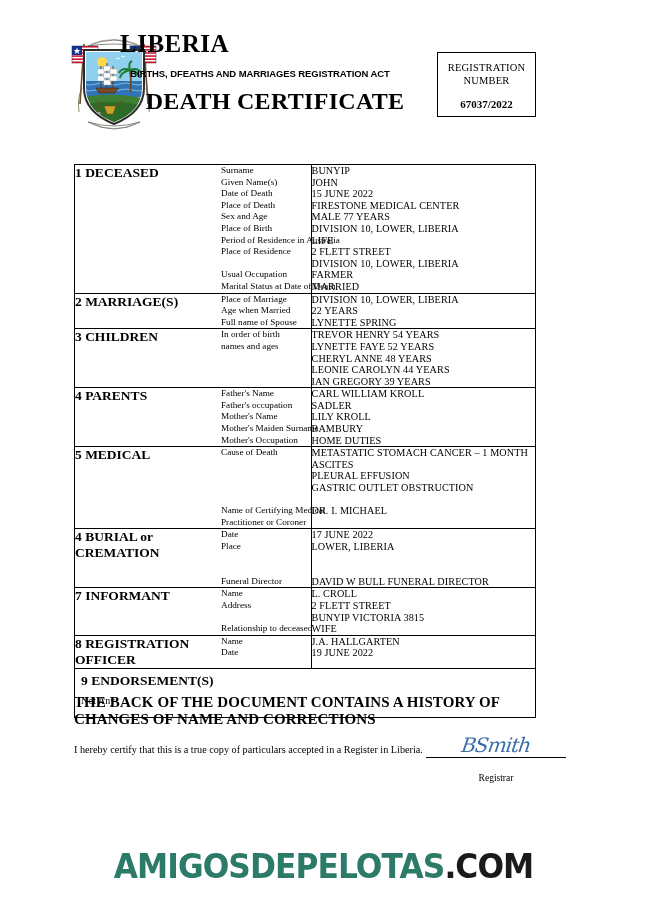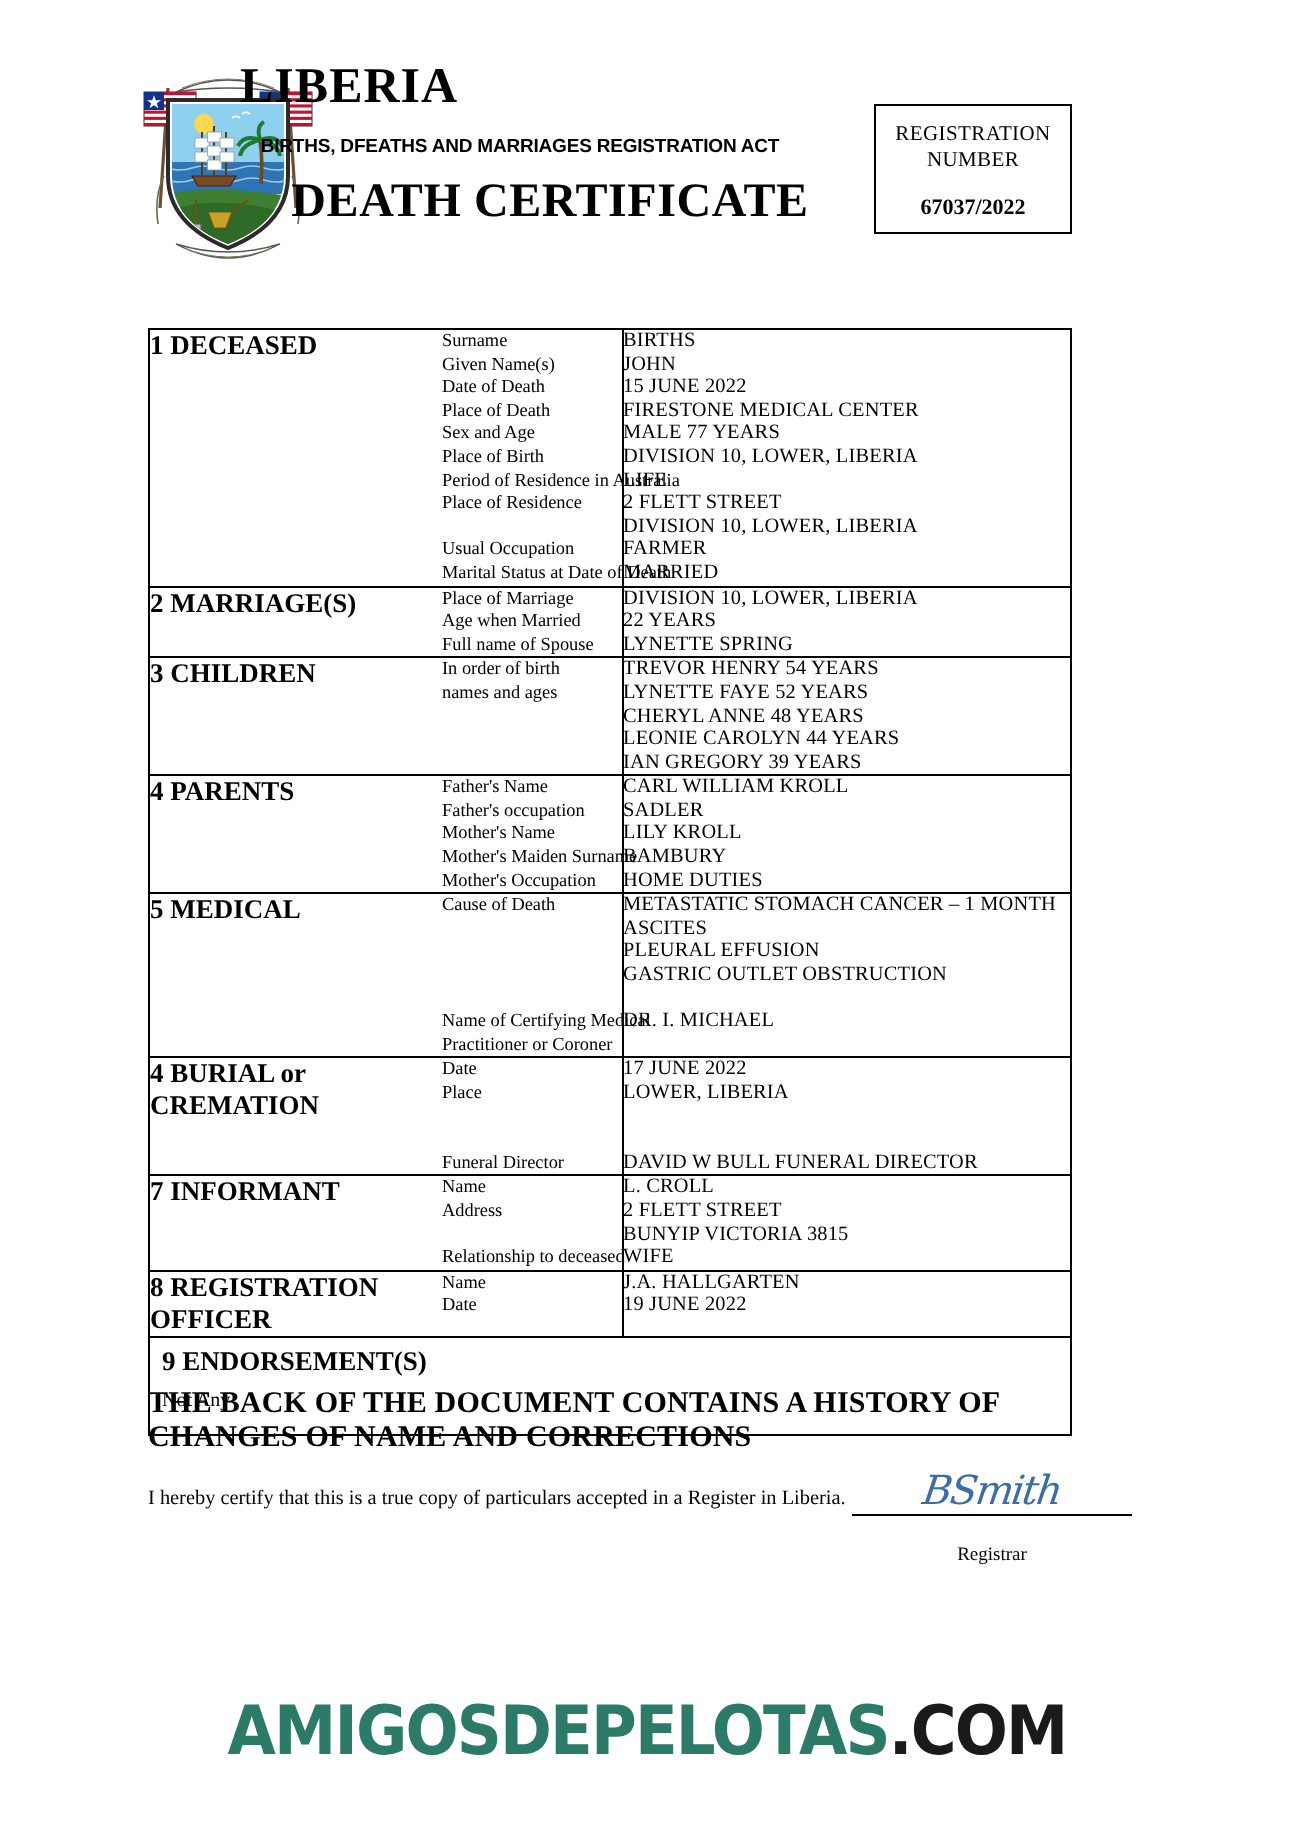--- a/index.html
+++ b/index.html
@@ -337,21 +337,21 @@
       <div>Place of Death</div>
       <div>Sex and Age</div>
       <div>Place of Birth</div>
       <div>Period of Residence in Australia</div>
       <div>Place of Residence</div>
       <div class="spacer"></div>
       <div>Usual Occupation</div>
       <div>Marital Status at Date of Death</div>
     </td>
     <td class="values">
-      <div>BIRTHS</div>
+      <div>BUNYIP</div>
       <div>JOHN</div>
       <div>15 JUNE 2022</div>
       <div>FIRESTONE MEDICAL CENTER</div>
       <div>MALE 77 YEARS</div>
       <div>DIVISION 10, LOWER, LIBERIA</div>
       <div>LIFE</div>
       <div>2 FLETT STREET</div>
       <div>DIVISION 10, LOWER, LIBERIA</div>
       <div>FARMER</div>
       <div>MARRIED</div>

